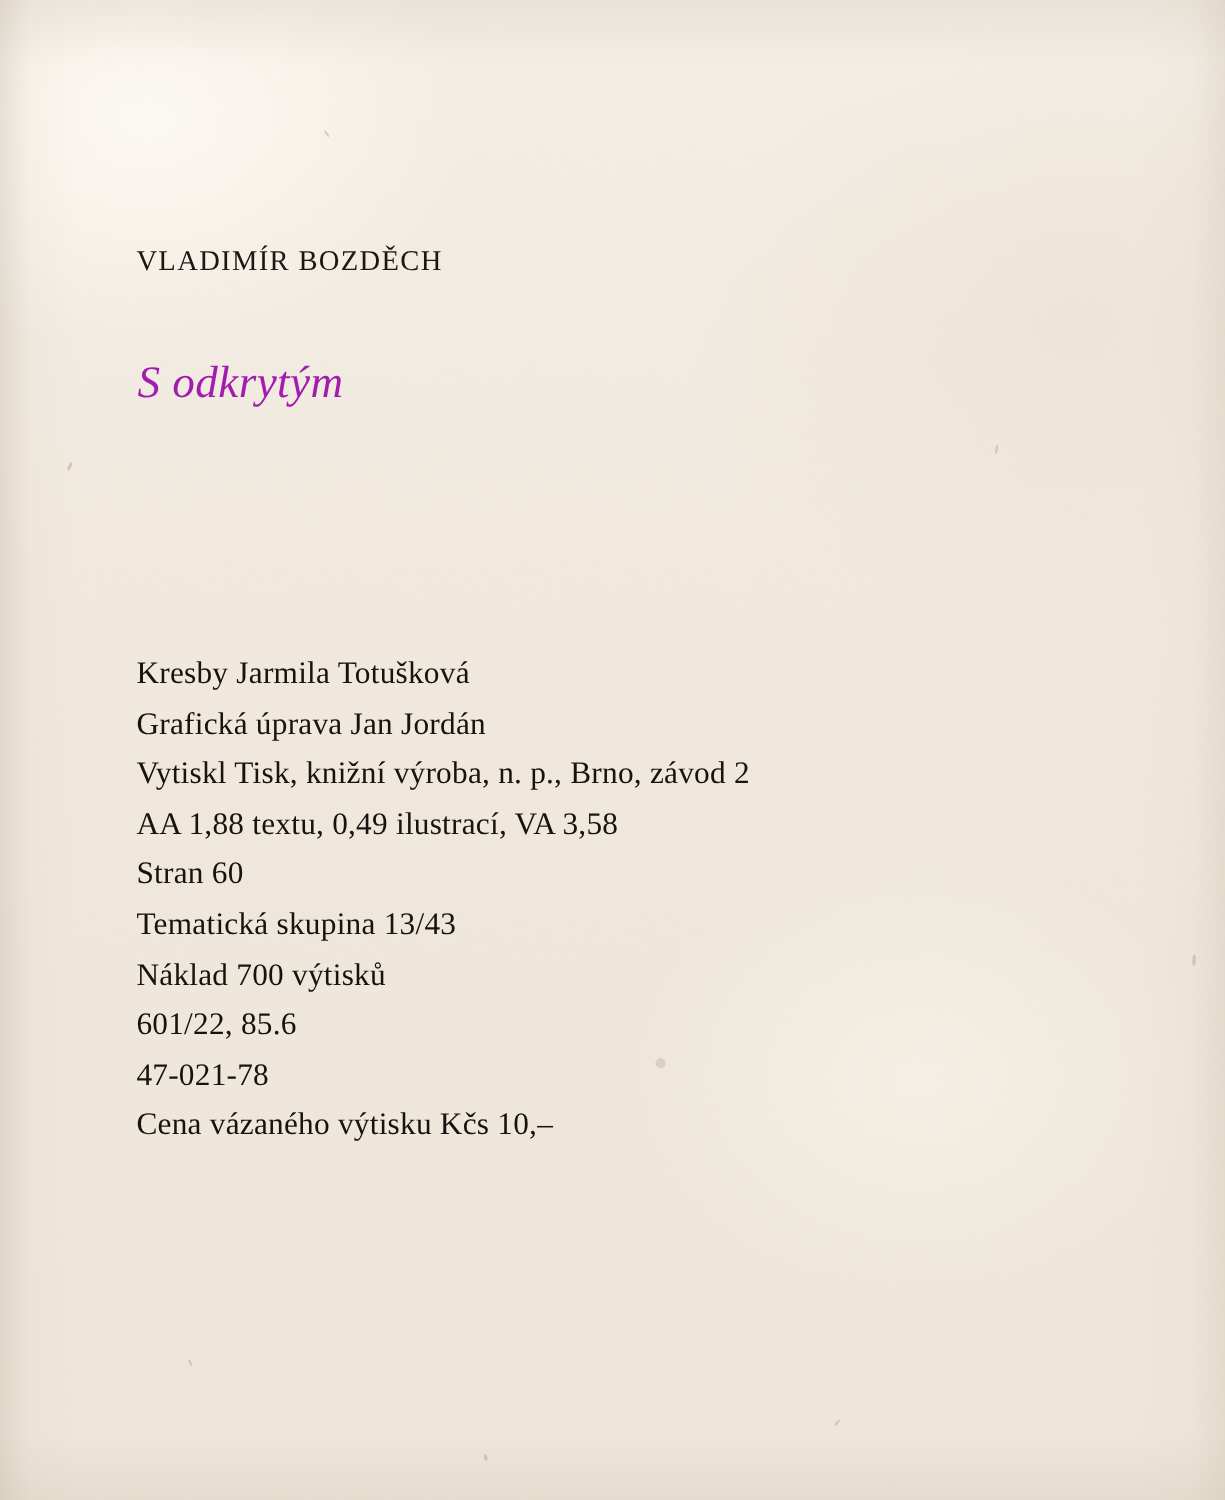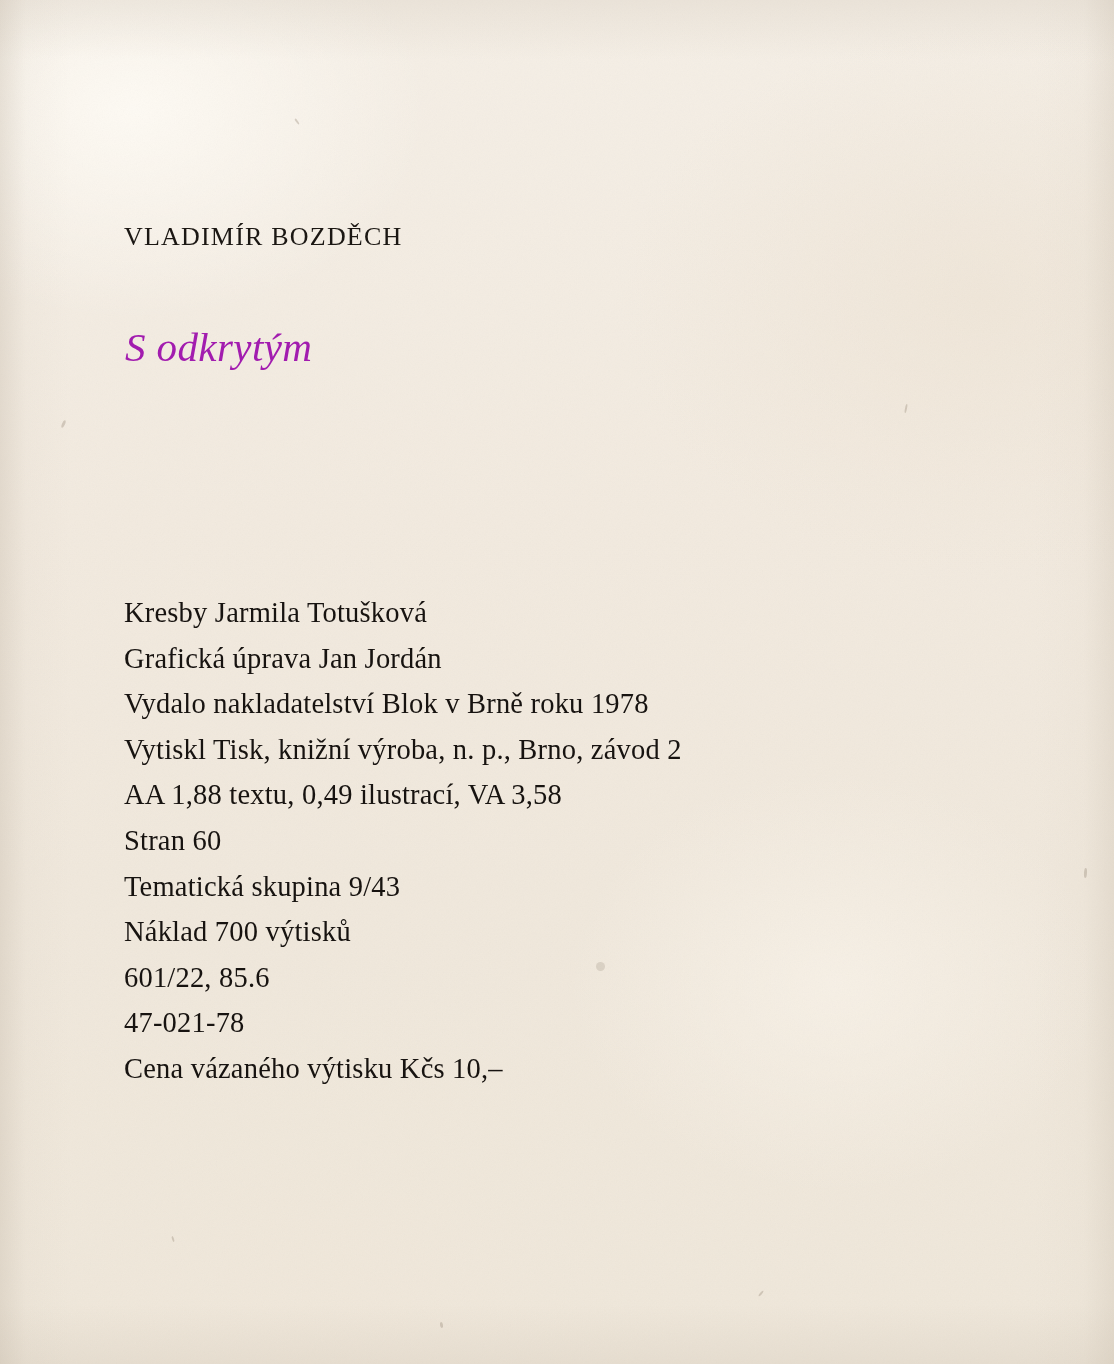--- a/index.html
+++ b/index.html
@@ -134,24 +134,23 @@
 
   <div class="author">VLADIMÍR BOZDĚCH</div>
 
   <div class="title">
     <span class="line">S odkrytým</span>
   </div>
 
   <div class="colophon">
     <span class="line">Kresby Jarmila Totušková</span>
     <span class="line">Grafická úprava Jan Jordán</span>
-    <span class="line">Vydalo nakladatelství Blok v Brně roku 1978</span>
     <span class="line">Vytiskl Tisk, knižní výroba, n. p., Brno, závod 2</span>
     <span class="line">AA 1,88 textu, 0,49 ilustrací, VA 3,58</span>
     <span class="line">Stran 60</span>
-    <span class="line">Tematická skupina 9/43</span>
+    <span class="line">Tematická skupina 13/43</span>
     <span class="line">Náklad 700 výtisků</span>
     <span class="line">601/22, 85.6</span>
     <span class="line">47-021-78</span>
     <span class="line">Cena vázaného výtisku Kčs 10,–</span>
   </div>
 
 </div>
 
 </body></html>

